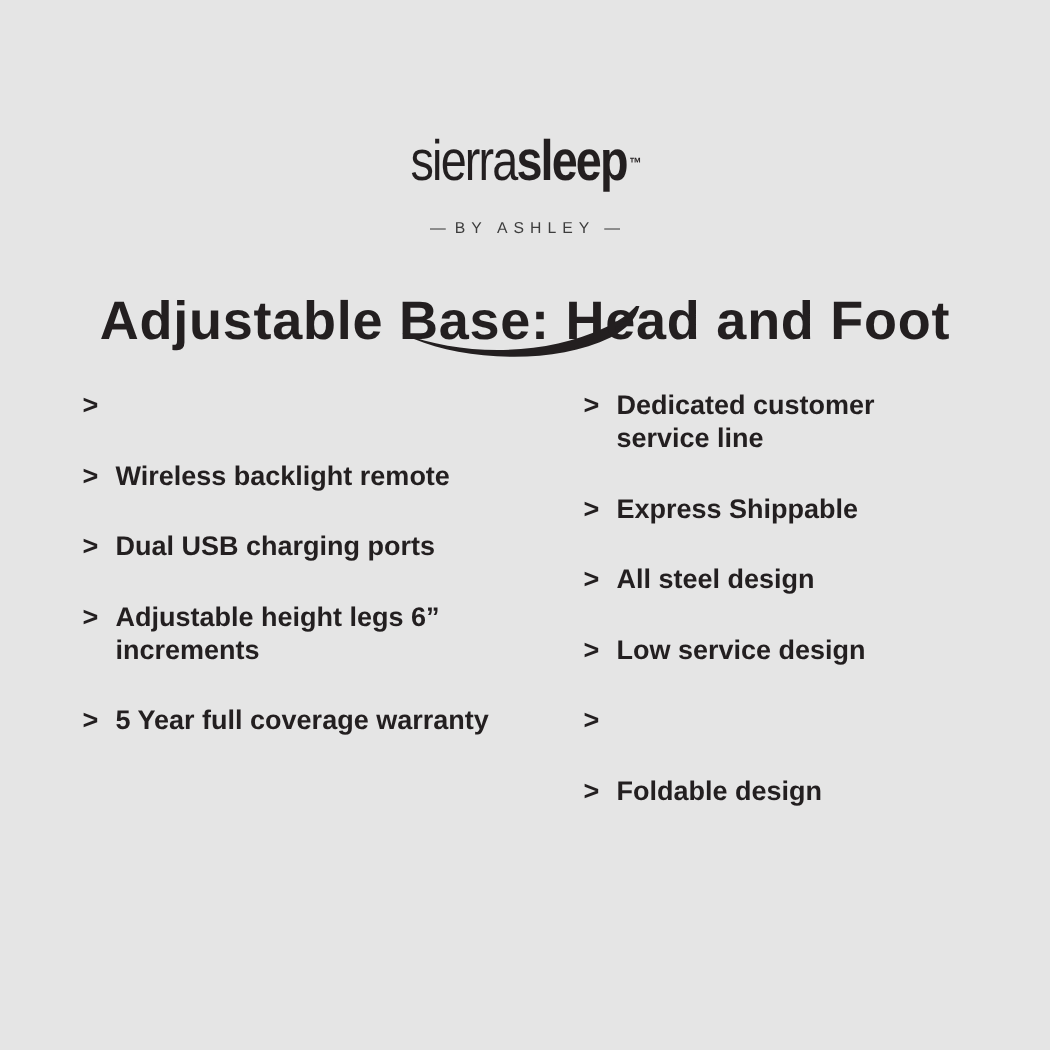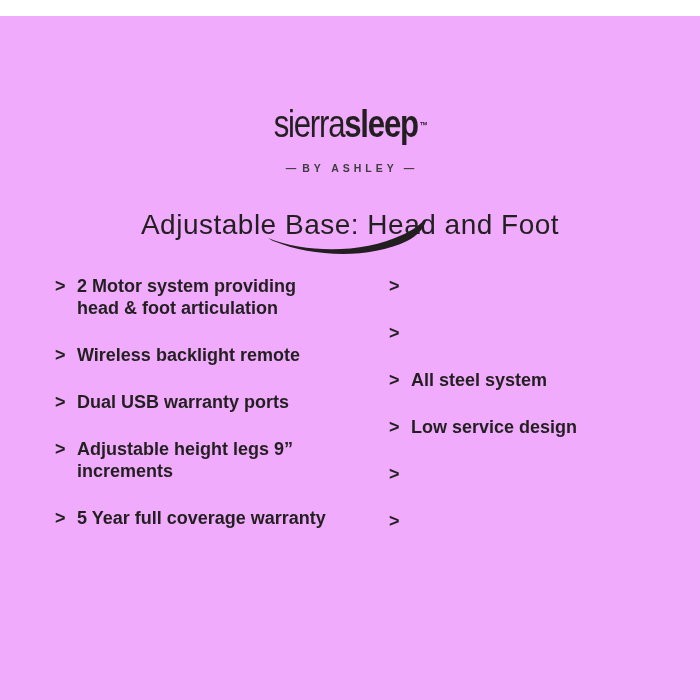--- a/index.html
+++ b/index.html
@@ -6,22 +6,21 @@
   html, body { width: 700px; height: 700px; background: #ffffff; }
   body {
     font-family: "Liberation Sans", "DejaVu Sans", sans-serif;
     color: #231f20;
     position: relative;
     overflow: hidden;
   }
   .card {
     position: absolute;
     inset: 0;
-    background: #f0abfc;
-    margin-top: 16px;
+    background: #e5e5e5;
   }
 
   
   .logo {
     position: absolute;
     top: 86px;
     left: 50%;
     transform: translateX(-50%);
     width: 240px;
     text-align: center;
@@ -55,35 +54,35 @@
     width: 168px;
     height: 34px;
   }
   .tagline {
     position: absolute;
     top: 146px;
     left: 50%;
     transform: translateX(-50%);
     white-space: nowrap;
     font-size: 10.5px;
-    font-weight: 700;
+    font-weight: 400;
     letter-spacing: 4px;
     color: #3d3d3d;
   }
   .tagline .dash { letter-spacing: 0; padding: 0 6px; }
 
   
   .title {
     position: absolute;
     top: 193px;
     left: 0;
     width: 100%;
     text-align: center;
-    font-size: 28px;
-    font-weight: 400;
+    font-size: 36px;
+    font-weight: 700;
     letter-spacing: 0.5px;
     color: #231f20;
   }
 
   
   .col {
     position: absolute;
     top: 259px;
   }
   .col-left  { left: 55px;  width: 290px; }
@@ -125,56 +124,58 @@
   </div>
   <div class="tagline">
     <span class="dash">—</span><span>BY ASHLEY</span><span class="dash">—</span>
   </div>
 
   <h1 class="title">Adjustable Base: Head and Foot</h1>
 
   <div class="col col-left">
     <div class="feature">
       <span class="bullet">&gt;</span>
-      <span class="text">2 Motor system providing head &amp; foot articulation</span>
     </div>
     <div class="feature">
       <span class="bullet">&gt;</span>
       <span class="text">Wireless backlight remote</span>
     </div>
     <div class="feature">
       <span class="bullet">&gt;</span>
-      <span class="text">Dual USB warranty ports</span>
+      <span class="text">Dual USB charging ports</span>
     </div>
     <div class="feature">
       <span class="bullet">&gt;</span>
-      <span class="text">Adjustable height legs 9” increments</span>
+      <span class="text">Adjustable height legs 6” increments</span>
     </div>
     <div class="feature">
       <span class="bullet">&gt;</span>
       <span class="text">5 Year full coverage warranty</span>
     </div>
   </div>
 
   <div class="col col-right">
     <div class="feature">
       <span class="bullet">&gt;</span>
+      <span class="text">Dedicated customer service line</span>
     </div>
     <div class="feature">
       <span class="bullet">&gt;</span>
+      <span class="text">Express Shippable</span>
     </div>
     <div class="feature">
       <span class="bullet">&gt;</span>
-      <span class="text">All steel system</span>
+      <span class="text">All steel design</span>
     </div>
     <div class="feature">
       <span class="bullet">&gt;</span>
       <span class="text">Low service design</span>
     </div>
     <div class="feature">
       <span class="bullet">&gt;</span>
     </div>
     <div class="feature">
       <span class="bullet">&gt;</span>
+      <span class="text">Foldable design</span>
     </div>
   </div>
 
 </div>
 
 </body></html>

